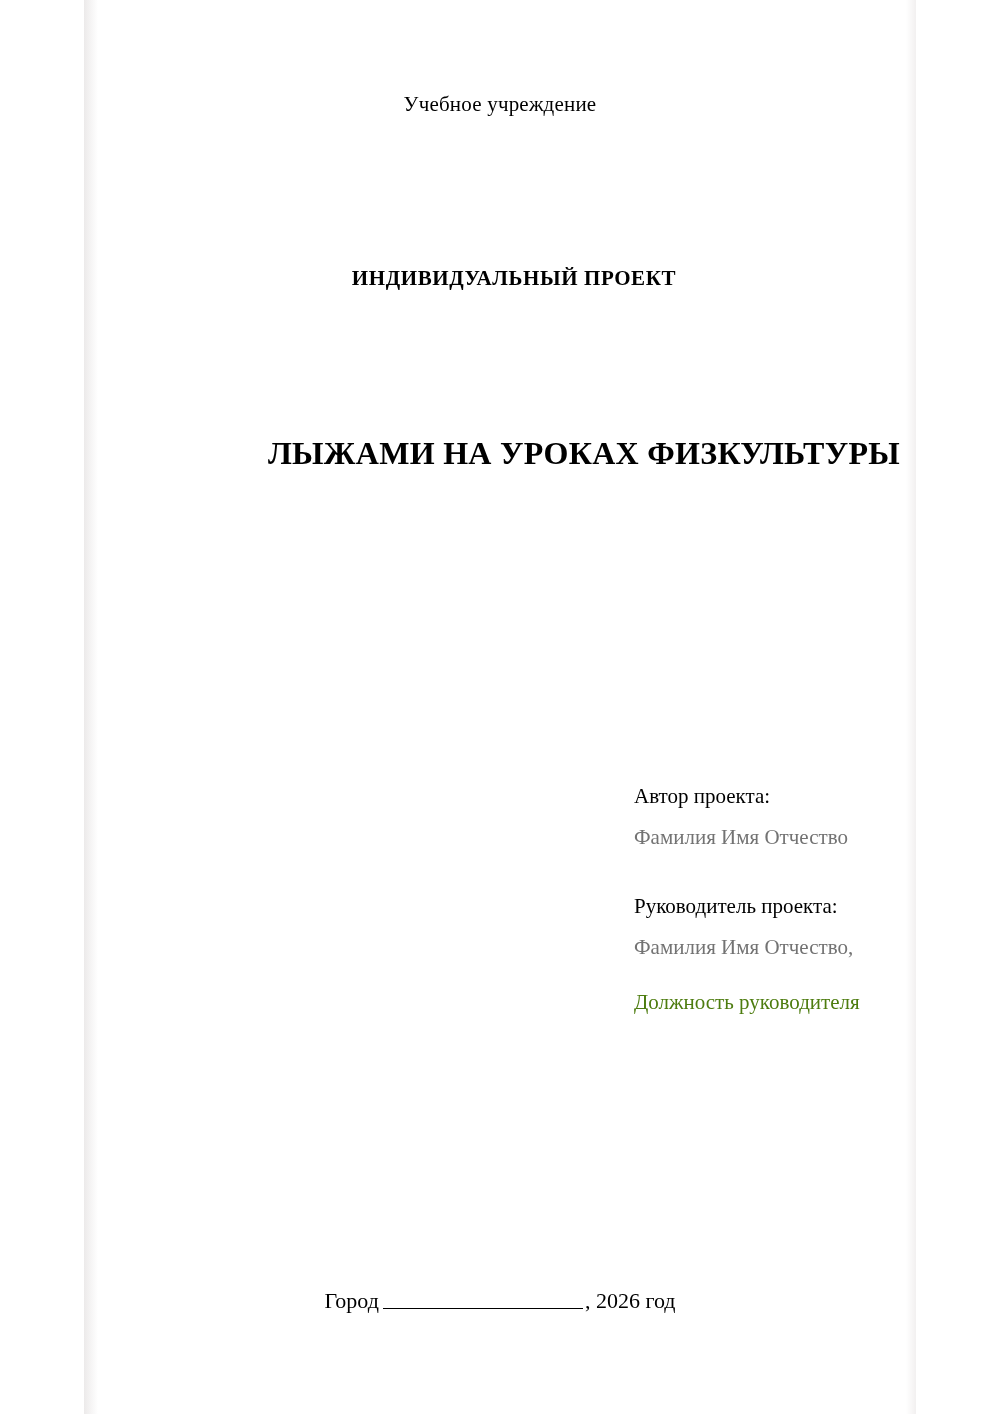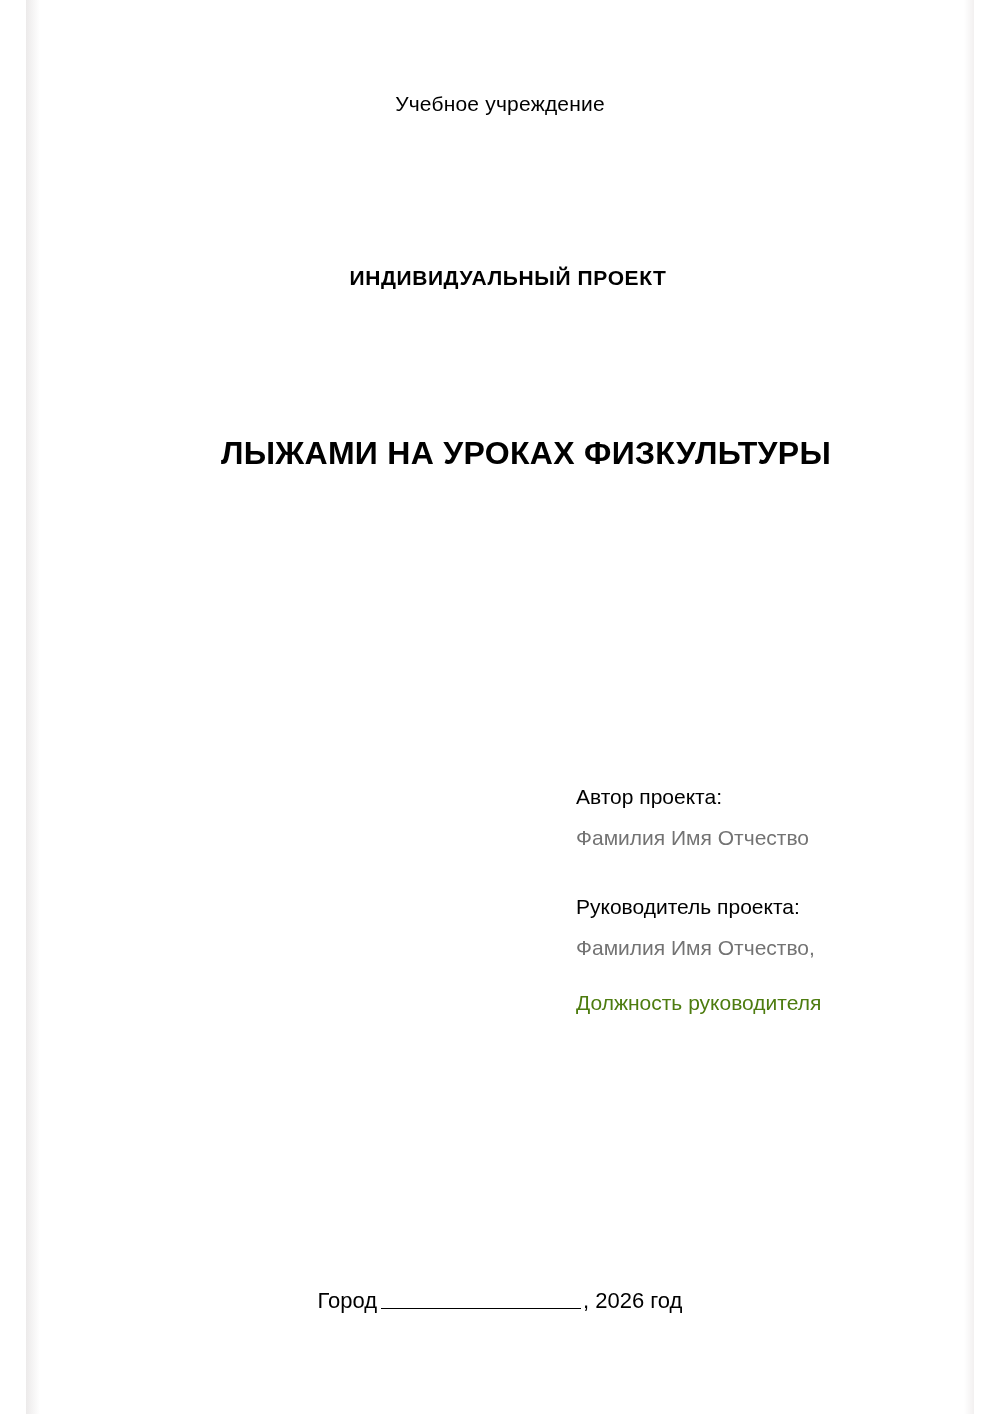--- a/index.html
+++ b/index.html
@@ -2,26 +2,26 @@
 <html><head>
 <meta charset="utf-8">
 <style>
   html, body {
     margin: 0;
     padding: 0;
     background: #ffffff;
   }
   .page {
     position: relative;
-    width: 948px;
+    width: 832px;
     height: 1414px;
     margin: 0 auto;
     background: #ffffff;
     box-sizing: border-box;
-    font-family: Liberation Sans, sans-serif;
+    font-family: Liberation Serif, serif;
     color: #000000;
     overflow: hidden;
   }
   
   .page::before {
     content: "";
     position: absolute;
     top: 0; left: 0;
     width: 14px; height: 100%;
     background: linear-gradient(to right, #eceaea 0%, #ffffff 100%);
@@ -42,21 +42,21 @@
     left: 0;
     width: 100%;
     text-align: center;
     font-size: 21px;
     letter-spacing: 0.2px;
   }
 
   .doc-type {
     position: absolute;
     top: 266px;
-    left: 8px;
+    left: 14px;
     width: 100%;
     text-align: center;
     font-size: 21px;
     font-weight: bold;
     letter-spacing: 0.6px;
   }
 
   .title {
     position: absolute;
     top: 432px;

